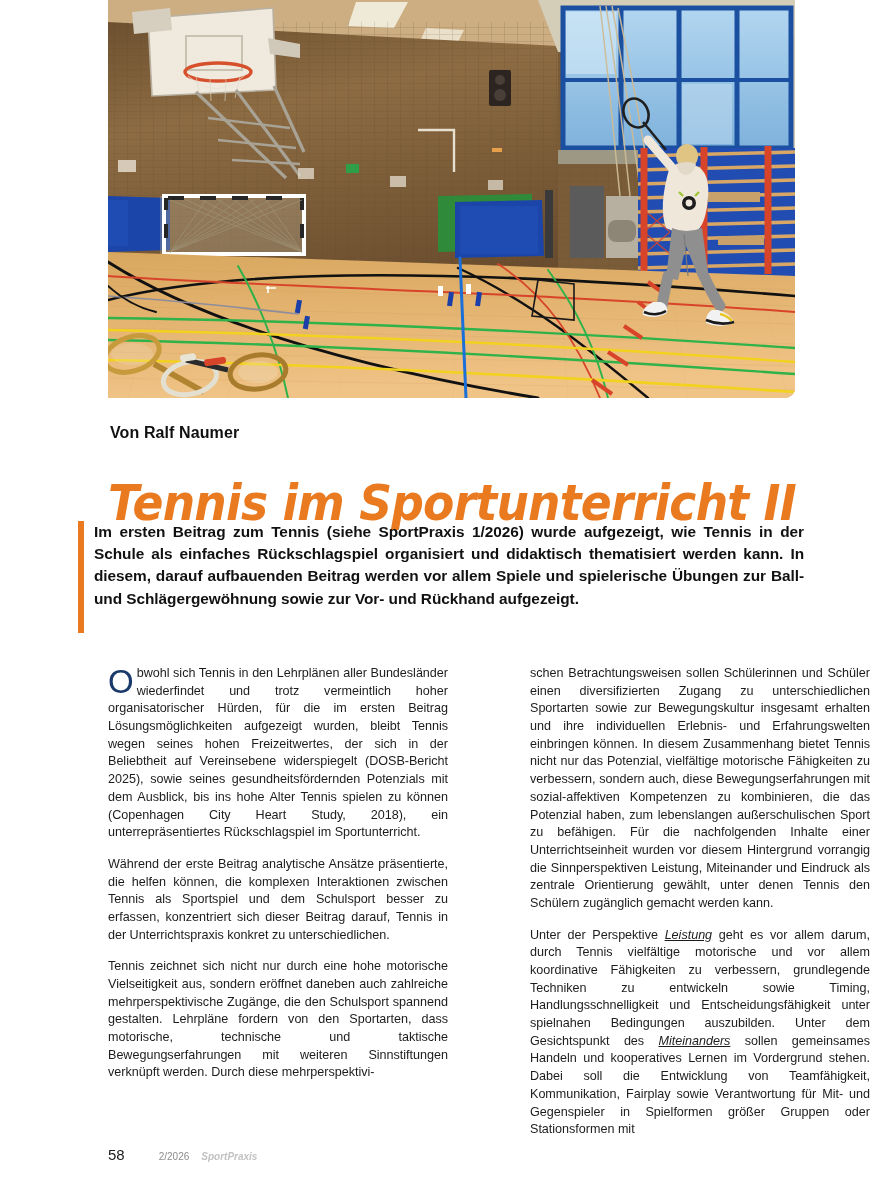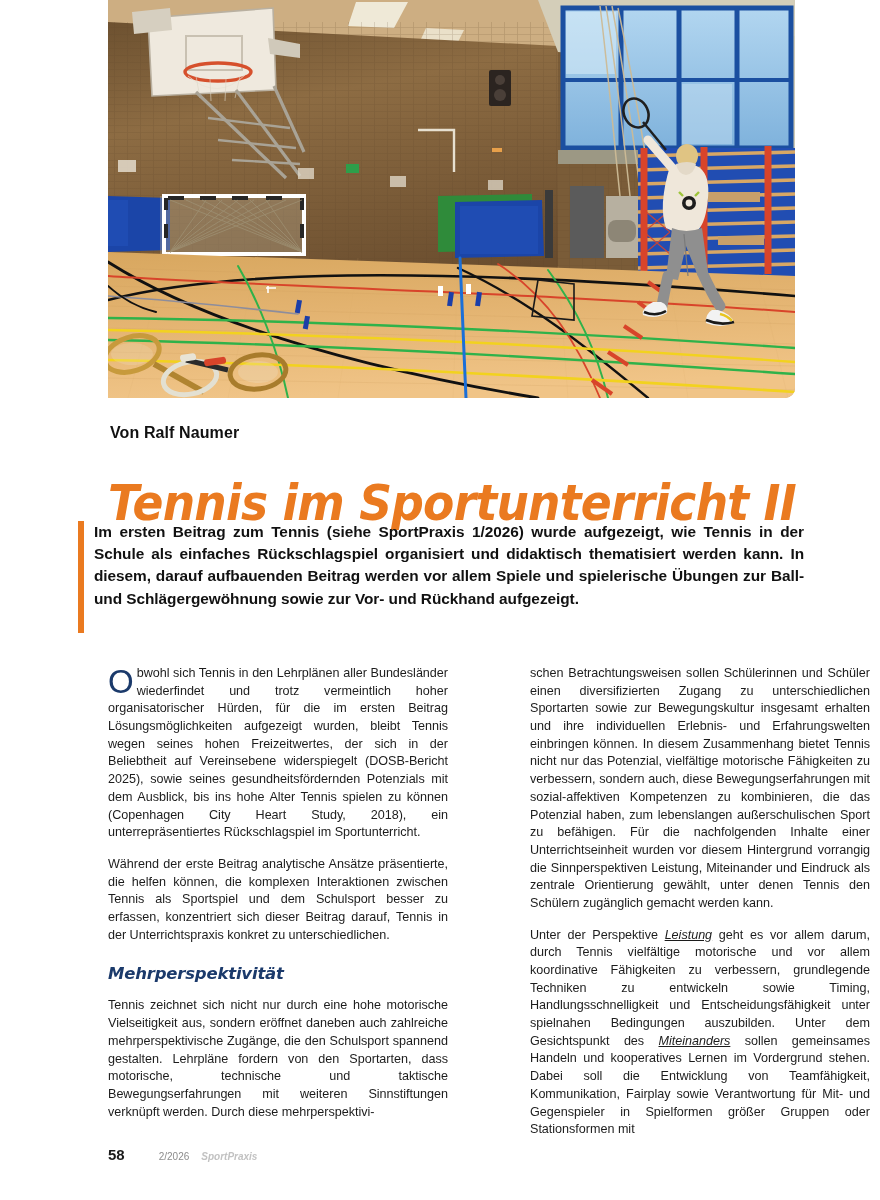--- a/index.html
+++ b/index.html
@@ -133,21 +133,21 @@
   .footer {
     position: absolute;
     left: 108px;
     top: 1146px;
     display: flex;
     align-items: baseline;
     gap: 7px;
   }
   .footer-page {
     font-size: 15px;
-    font-weight: bold;
+    font-weight: normal;
     color: #1a1a1a;
   }
   .footer-issue {
     font-size: 10px;
     font-weight: normal;
     color: #8c8c8c;
     margin-left: 27px;
   }
   .footer-mag {
     font-size: 10px;
@@ -407,21 +407,20 @@
   <h1 class="article-title">Tennis im Sportunterricht II</h1>
 
   <div class="lead-wrap">
     <div class="lead-bar"></div>
     <div class="lead-text">Im ersten Beitrag zum Tennis (siehe SportPraxis 1/2026) wurde aufgezeigt, wie Tennis in der Schule als einfaches Rückschlagspiel organisiert und didaktisch thematisiert werden kann. In diesem, darauf aufbauenden Beitrag werden vor allem Spiele und spielerische Übungen zur Ball- und Schlägergewöhnung sowie zur Vor- und Rückhand aufgezeigt.</div>
   </div>
 
   <div class="col col-left">
     <p><span class="dropcap">O</span><span>bwohl sich Tennis in den Lehrplänen aller Bundesländer wiederfindet und trotz vermeintlich hoher organisatorischer Hürden, für die im ersten Beitrag Lösungsmöglichkeiten aufgezeigt wurden, bleibt Tennis wegen seines hohen Freizeitwertes, der sich in der Beliebtheit auf Vereinsebene widerspiegelt (DOSB-Bericht 2025), sowie seines gesundheitsfördernden Potenzials mit dem Ausblick, bis ins hohe Alter Tennis spielen zu können (Copenhagen City Heart Study, 2018), ein unterrepräsentiertes Rückschlagspiel im Sportunterricht.</span></p>
     <p>Während der erste Beitrag analytische Ansätze präsentierte, die helfen können, die komplexen Interaktionen zwischen Tennis als Sportspiel und dem Schulsport besser zu erfassen, konzentriert sich dieser Beitrag darauf, Tennis in der Unterrichtspraxis konkret zu unterschiedlichen.</p>
-    <h2 class="subhead">Mehrperspektivität</h2>
     <p>Tennis zeichnet sich nicht nur durch eine hohe motorische Vielseitigkeit aus, sondern eröffnet daneben auch zahlreiche mehrperspektivische Zugänge, die den Schulsport spannend gestalten. Lehrpläne fordern von den Sportarten, dass motorische, technische und taktische Bewegungserfahrungen mit weiteren Sinnstiftungen verknüpft werden. Durch diese mehrperspektivi-</p>
   </div>
 
   <div class="col col-right">
     <p>schen Betrachtungsweisen sollen Schülerinnen und Schüler einen diversifizierten Zugang zu unterschiedlichen Sportarten sowie zur Bewegungskultur insgesamt erhalten und ihre individuellen Erlebnis- und Erfahrungswelten einbringen können. In diesem Zusammenhang bietet Tennis nicht nur das Potenzial, vielfältige motorische Fähigkeiten zu verbessern, sondern auch, diese Bewegungserfahrungen mit sozial-affektiven Kompetenzen zu kombinieren, die das Potenzial haben, zum lebenslangen außerschulischen Sport zu befähigen. Für die nachfolgenden Inhalte einer Unterrichtseinheit wurden vor diesem Hintergrund vorrangig die Sinnperspektiven Leistung, Miteinander und Eindruck als zentrale Orientierung gewählt, unter denen Tennis den Schülern zugänglich gemacht werden kann.</p>
     <p><span>Unter der Perspektive </span><em class="term">Leistung</em><span> geht es vor allem darum, durch Tennis vielfältige motorische und vor allem koordinative Fähigkeiten zu verbessern, grundlegende Techniken zu entwickeln sowie Timing, Handlungsschnelligkeit und Entscheidungsfähigkeit unter spielnahen Bedingungen auszubilden. Unter dem Gesichtspunkt des </span><em class="term">Miteinanders</em><span> sollen gemeinsames Handeln und kooperatives Lernen im Vordergrund stehen. Dabei soll die Entwicklung von Teamfähigkeit, Kommunikation, Fairplay sowie Verantwortung für Mit- und Gegenspieler in Spielformen größer Gruppen oder Stationsformen mit</span></p>
   </div>
 
   <div class="footer">
     <span class="footer-page">58</span>

